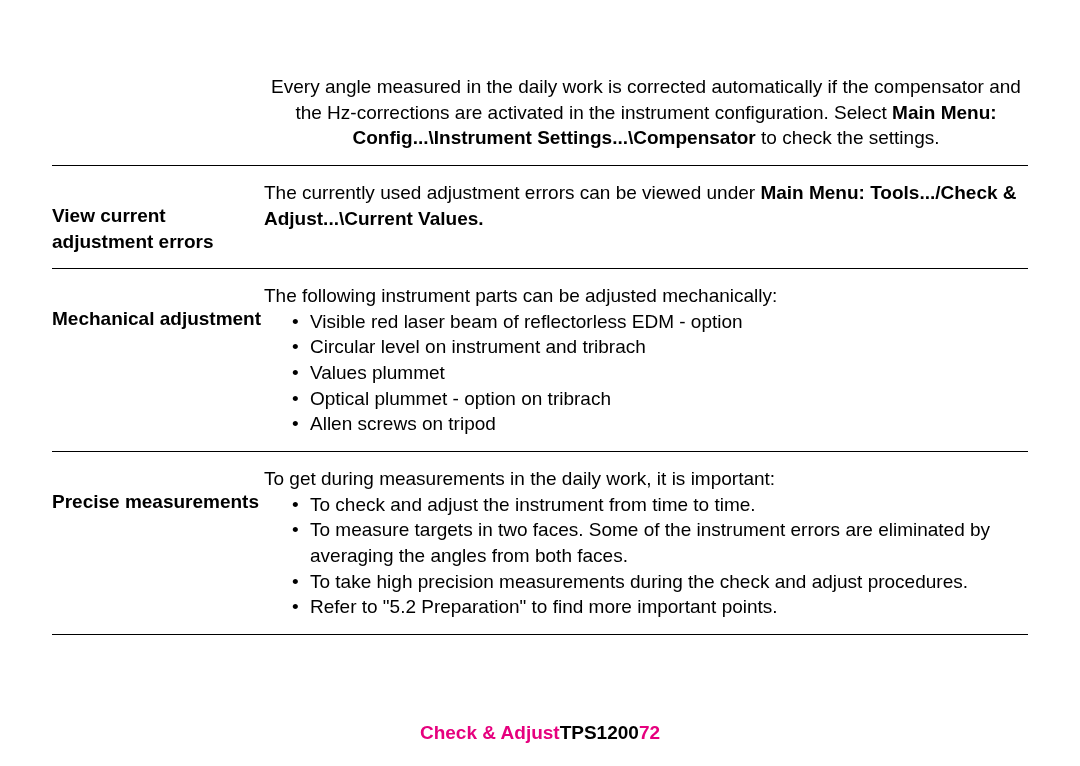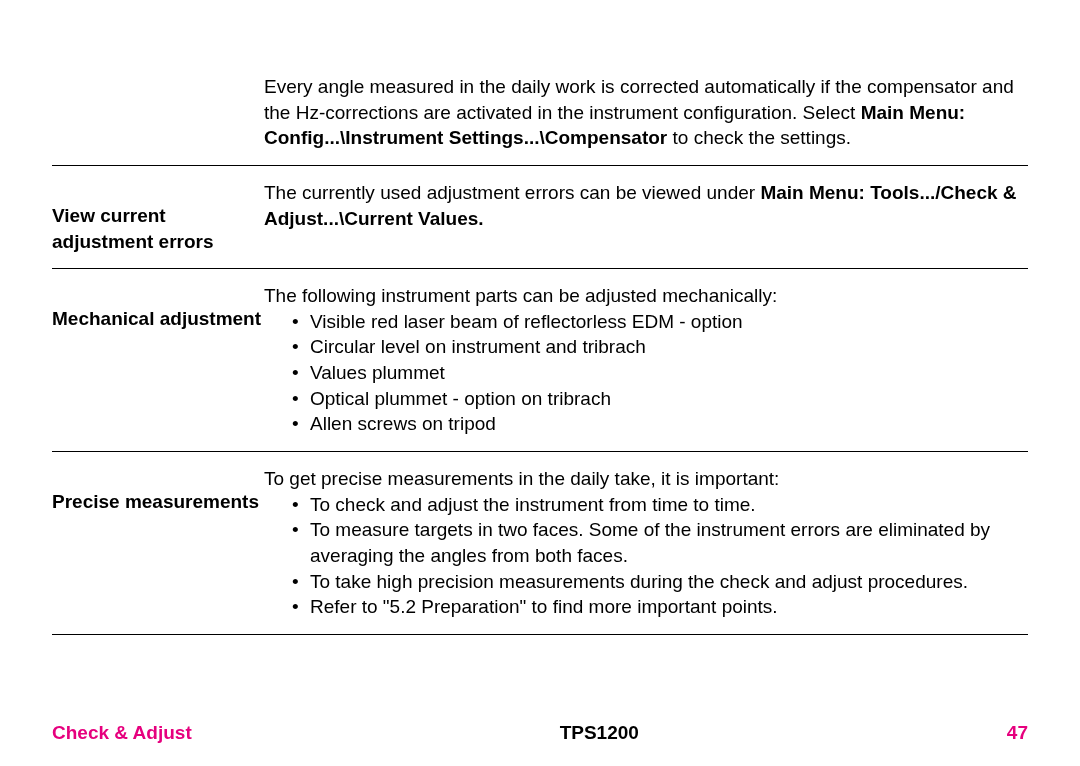--- a/index.html
+++ b/index.html
@@ -19,20 +19,21 @@
       position: relative;
     }
     .section {
       display: flex;
       border-bottom: 1.5px solid #000;
       padding-top: 14px;
       padding-bottom: 14px;
     }
     .section.first {
       padding-top: 0;
+      text-align: center;
     }
     .label-col {
       width: 212px;
       flex-shrink: 0;
       font-weight: bold;
       margin-top: 23px;
     }
     .content-col {
       flex: 1;
     }
@@ -52,21 +53,21 @@
     }
     .bold {
       font-weight: bold;
     }
     .footer {
       position: absolute;
       bottom: 20px;
       left: 52px;
       right: 52px;
       display: flex;
-      justify-content: space-between;
+      justify-content: center;
       font-weight: bold;
     }
     .footer-left {
       color: #e6007e;
     }
     .footer-mid {
       color: #000;
     }
     .footer-right {
       color: #e6007e;
@@ -99,27 +100,27 @@
       <li>Values plummet</li>
       <li>Optical plummet - option on tribrach</li>
       <li>Allen screws on tripod</li>
     </ul>
   </div>
 </div>
 
 <div class="section">
   <div class="label-col">Precise measurements</div>
   <div class="content-col">
-    <div>To get precise measurements in the daily take, it is important:</div>
+    <div>To get during measurements in the daily work, it is important:</div>
     <ul class="bullet-list">
       <li>To check and adjust the instrument from time to time.</li>
       <li>To measure targets in two faces. Some of the instrument errors are eliminated by averaging the angles from both faces.</li>
       <li>To take high precision measurements during the check and adjust procedures.</li>
       <li>Refer to "5.2 Preparation" to find more important points.</li>
     </ul>
   </div>
 </div>
 
 <div class="footer">
   <span class="footer-left">Check &amp; Adjust</span>
   <span class="footer-mid">TPS1200</span>
-  <span class="footer-right">47</span>
+  <span class="footer-right">72</span>
 </div>
 
 </body></html>

